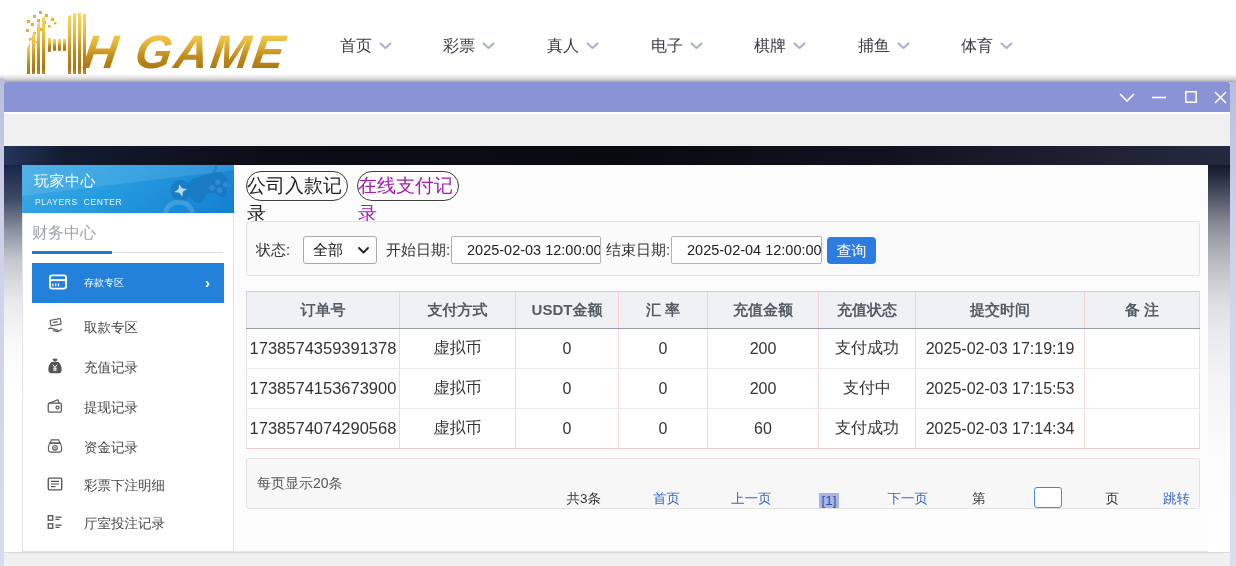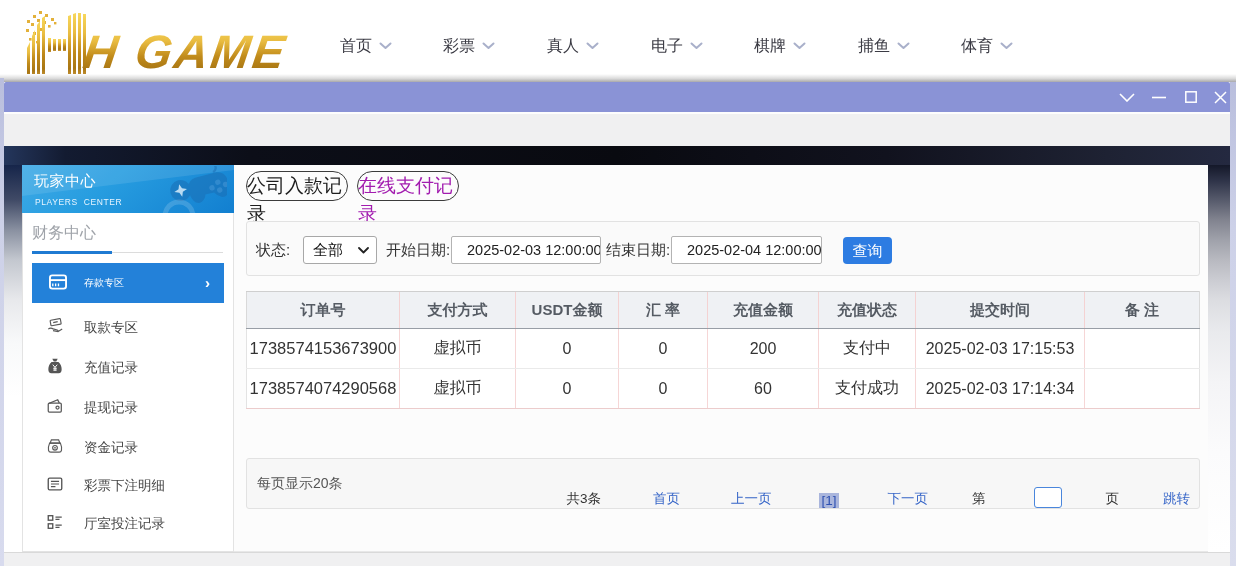--- a/index.html
+++ b/index.html
@@ -49,21 +49,21 @@
 .pill { position:absolute; top:171px; height:30px; border:1px solid #3c3c3c; border-radius:15px; background:#fcfcfc;
   font-size:19px; line-height:28px; text-align:left; }
 #pill1 { left:246px; width:102px; color:#1d1d1d; }
 #pill2 { left:357px; width:102px; color:#a21caf; }
 #filter { position:absolute; left:246px; top:221px; width:954px; height:55px; background:#fafafa; border:1px solid #e2e2e2; border-radius:3px; }
 .flabel { position:absolute; top:241px; font-size:15px; color:#333; }
 .finput { position:absolute; top:236px; height:28px; background:#fff; border:1px solid #b3b3b3; border-radius:2px;
   font-size:14.5px; color:#222; line-height:26px; padding-left:15px; white-space:nowrap; overflow:hidden; }
 #fsel { position:absolute; left:303px; top:236px; width:74px; height:28px; background:#fff; border:1px solid #a8a8a8; border-radius:3px; font-size:15px; color:#111; line-height:26px; padding-left:9px; }
 #btnq { position:absolute; left:827px; top:237px; width:49px; height:27px; background:#2d7ce2; border-radius:4px;
-  color:#fff; font-size:15px; text-align:center; line-height:27px;margin-left:16px; }
+  color:#fff; font-size:15px; text-align:center; line-height:27px; }
 
 table { border-collapse:collapse; table-layout:fixed; }
 #tbl { position:absolute; left:246px; top:291px; width:953px; }
 #tbl th { background:#eff1f4; height:37px; font-size:15px; color:#555b63; font-weight:bold;
   border-left:1px solid #f4d2d2; border-bottom:1px solid #989ea6; border-top:1px solid #cfcfcf; }
 #tbl th:first-child { border-left:1px solid #d9d9d9; }
 #tbl th:last-child { border-right:1px solid #d9d9d9; }
 #tbl td { background:#fff; height:40px; font-size:16px; color:#333; text-align:center;
   border-left:1px solid #f6d6d6; border-bottom:1px solid #eaeaea; }
 #tbl td:first-child { border-left:1px solid #e3e3e3; font-size:16.5px; padding:0 1px; }
@@ -309,20 +309,30 @@
         <th>订单号</th>
         <th>支付方式</th>
         <th>USDT金额</th>
         <th>汇 率</th>
         <th>充值金额</th>
         <th>充值状态</th>
         <th>提交时间</th>
         <th>备 注</th>
       </tr>
 <tr>
+        <td>1738574359391378</td>
+        <td>虚拟币</td>
+        <td>0</td>
+        <td>0</td>
+        <td>200</td>
+        <td>支付成功</td>
+        <td>2025-02-03 17:19:19</td>
+        <td></td>
+      </tr>
+<tr>
         <td>1738574153673900</td>
         <td>虚拟币</td>
         <td>0</td>
         <td>0</td>
         <td>200</td>
         <td>支付中</td>
         <td>2025-02-03 17:15:53</td>
         <td></td>
       </tr>
 <tr class="last">

